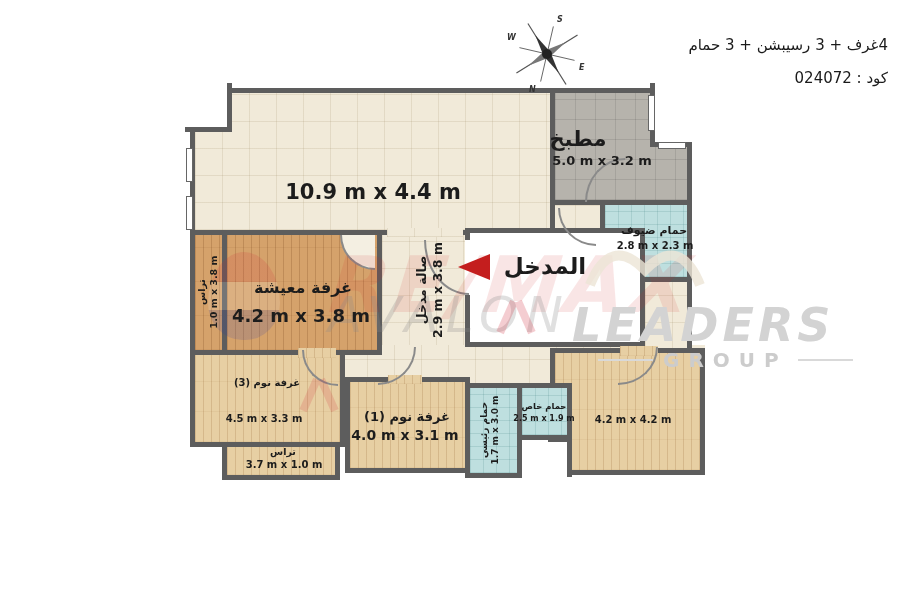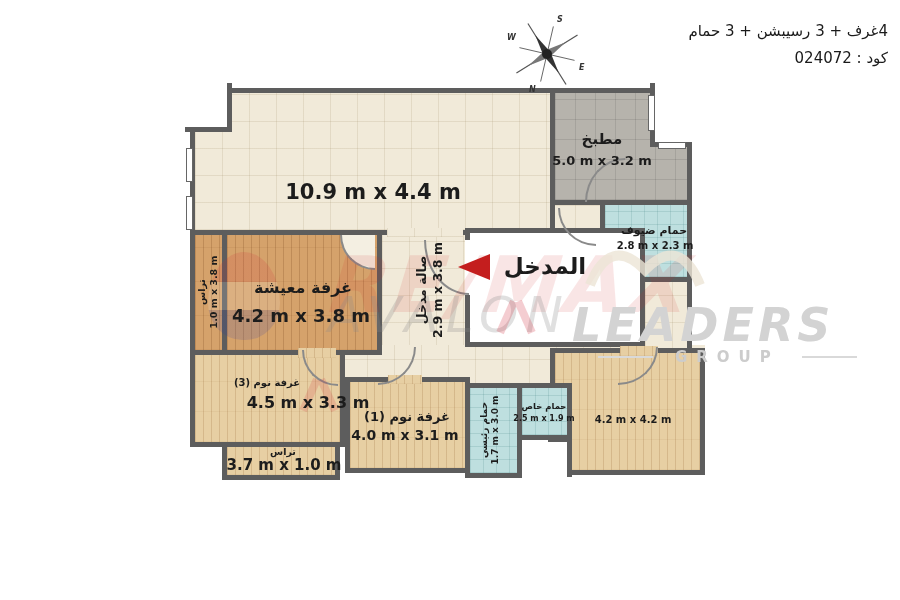--- a/index.html
+++ b/index.html
@@ -32,28 +32,28 @@
   .arc-tl{border-right:none;border-bottom:none;border-top-left-radius:100%;}
   .window{background:#fff;border:1px solid #666;z-index:2;}
   
   .lbl{position:absolute;transform:translate(-50%,-50%);color:#1c1c1c;font-weight:700;
        white-space:nowrap;z-index:6;text-align:center;line-height:1.25;}
   .vert{transform:translate(-50%,-50%) rotate(-90deg);}
   .dims{direction:ltr;}
   
   #header{position:absolute;top:22px;right:12px;text-align:right;direction:rtl;color:#1a1a1a;z-index:7;}
   #header .t{font-size:23px;font-weight:700;line-height:1.15;}
-  #header .s{font-size:15px;margin-top:0;}
-  #header .c{font-size:15px;margin-top:9px;}
+  #header .s{font-size:15px;margin-top:14px;}
+  #header .c{font-size:15px;margin-top:15px;}
   
   .wm{position:absolute;z-index:5;pointer-events:none;}
   .wm-remax{font-size:78px;font-weight:700;font-style:italic;color:#d02020;opacity:.11;letter-spacing:4px;transform:skewX(-6deg);}
   .wm-avalon{font-size:50px;font-weight:400;font-style:italic;color:#8a8a8a;opacity:.26;letter-spacing:7px;text-align:center;}
   .wm-leaders{font-size:46px;font-weight:700;font-style:italic;color:#d3d3d3;letter-spacing:4px;}
-  .wm-group{display:flex;align-items:center;gap:22px;color:#cccccc;font-size:15px;letter-spacing:9px;font-weight:700;}
+  .wm-group{display:flex;align-items:center;gap:10px;color:#cccccc;font-size:20px;letter-spacing:9px;font-weight:700;}
   .wm-group .ln{width:55px;border-top:2px solid #d9d9d9;}
   .balloon{width:72px;height:88px;border-radius:50% 50% 48% 48%/58% 58% 42% 42%;opacity:.15;
            background:linear-gradient(180deg,#cf2233 0%,#cf2233 34%,#ffffff 34%,#ffffff 66%,#2233aa 66%);}
   .chev{width:38px;height:32px;opacity:.22;}
   .chev span{position:absolute;width:8px;height:34px;background:#cf2233;}
   .chev .l{left:6px;transform:rotate(24deg);}
   .chev .r{left:24px;transform:rotate(-24deg);}
   
   .arrow-left{width:0;height:0;border-top:13px solid transparent;border-bottom:13px solid transparent;
               border-right:32px solid #c41e1e;z-index:6;}
@@ -154,44 +154,44 @@
     <span class="ln"></span>
     <span>GROUP</span>
     <span class="ln"></span>
   </div>
 
   <div class="abs arrow-left" style="left:458px;top:254px;"></div>
   <div class="lbl" dir="rtl" style="left:545px;top:266px;font-size:23px;">المدخل</div>
 
   <div class="lbl dims" style="left:373px;top:192px;font-size:21px;">10.9 m x 4.4 m</div>
 
-  <div class="lbl" dir="rtl" style="left:602px;top:139px;font-size:15px;">مطبخ</div>
+  <div class="lbl" dir="rtl" style="left:578px;top:139px;font-size:21px;">مطبخ</div>
   <div class="lbl dims" style="left:602px;top:161px;font-size:13px;">5.0 m x 3.2 m</div>
 
   <div class="lbl" dir="rtl" style="left:654px;top:231px;font-size:11px;">حمام ضيوف</div>
   <div class="lbl dims" style="left:655px;top:246px;font-size:10px;">2.8 m x 2.3 m</div>
 
   <div class="lbl vert" style="left:430px;top:290px;font-size:12.5px;">
     <span dir="rtl">صالة مدخل</span><br>
     <span class="dims">2.9 m x 3.8 m</span>
   </div>
 
   <div class="lbl" dir="rtl" style="left:303px;top:288px;font-size:16px;">غرفة معيشة</div>
   <div class="lbl dims" style="left:301px;top:316px;font-size:18px;">4.2 m x 3.8 m</div>
 
   <div class="lbl vert" style="left:208px;top:292px;font-size:9.5px;">
     <span dir="rtl">تراس</span><br>
     <span class="dims">1.0 m x 3.8 m</span>
   </div>
 
   <div class="lbl" dir="rtl" style="left:267px;top:383px;font-size:10px;">غرفة نوم (3)</div>
-  <div class="lbl dims" style="left:264px;top:403px;font-size:16px;margin-left:44px;">4.5 m x 3.3 m</div>
+  <div class="lbl dims" style="left:264px;top:419px;font-size:10px;">4.5 m x 3.3 m</div>
 
   <div class="lbl" dir="rtl" style="left:283px;top:452px;font-size:9.5px;">تراس</div>
-  <div class="lbl dims" style="left:284px;top:465px;font-size:15px;">3.7 m x 1.0 m</div>
+  <div class="lbl dims" style="left:284px;top:465px;font-size:10px;">3.7 m x 1.0 m</div>
 
   <div class="lbl" dir="rtl" style="left:407px;top:417px;font-size:13px;">غرفة نوم (1)</div>
   <div class="lbl dims" style="left:405px;top:436px;font-size:14px;">4.0 m x 3.1 m</div>
 
   <div class="lbl vert" style="left:490px;top:430px;font-size:9px;">
     <span dir="rtl">حمام رئيسي</span><br>
     <span class="dims">1.7 m x 3.0 m</span>
   </div>
 
   <div class="lbl" dir="rtl" style="left:544px;top:406px;font-size:8.5px;">حمام خاص</div>

